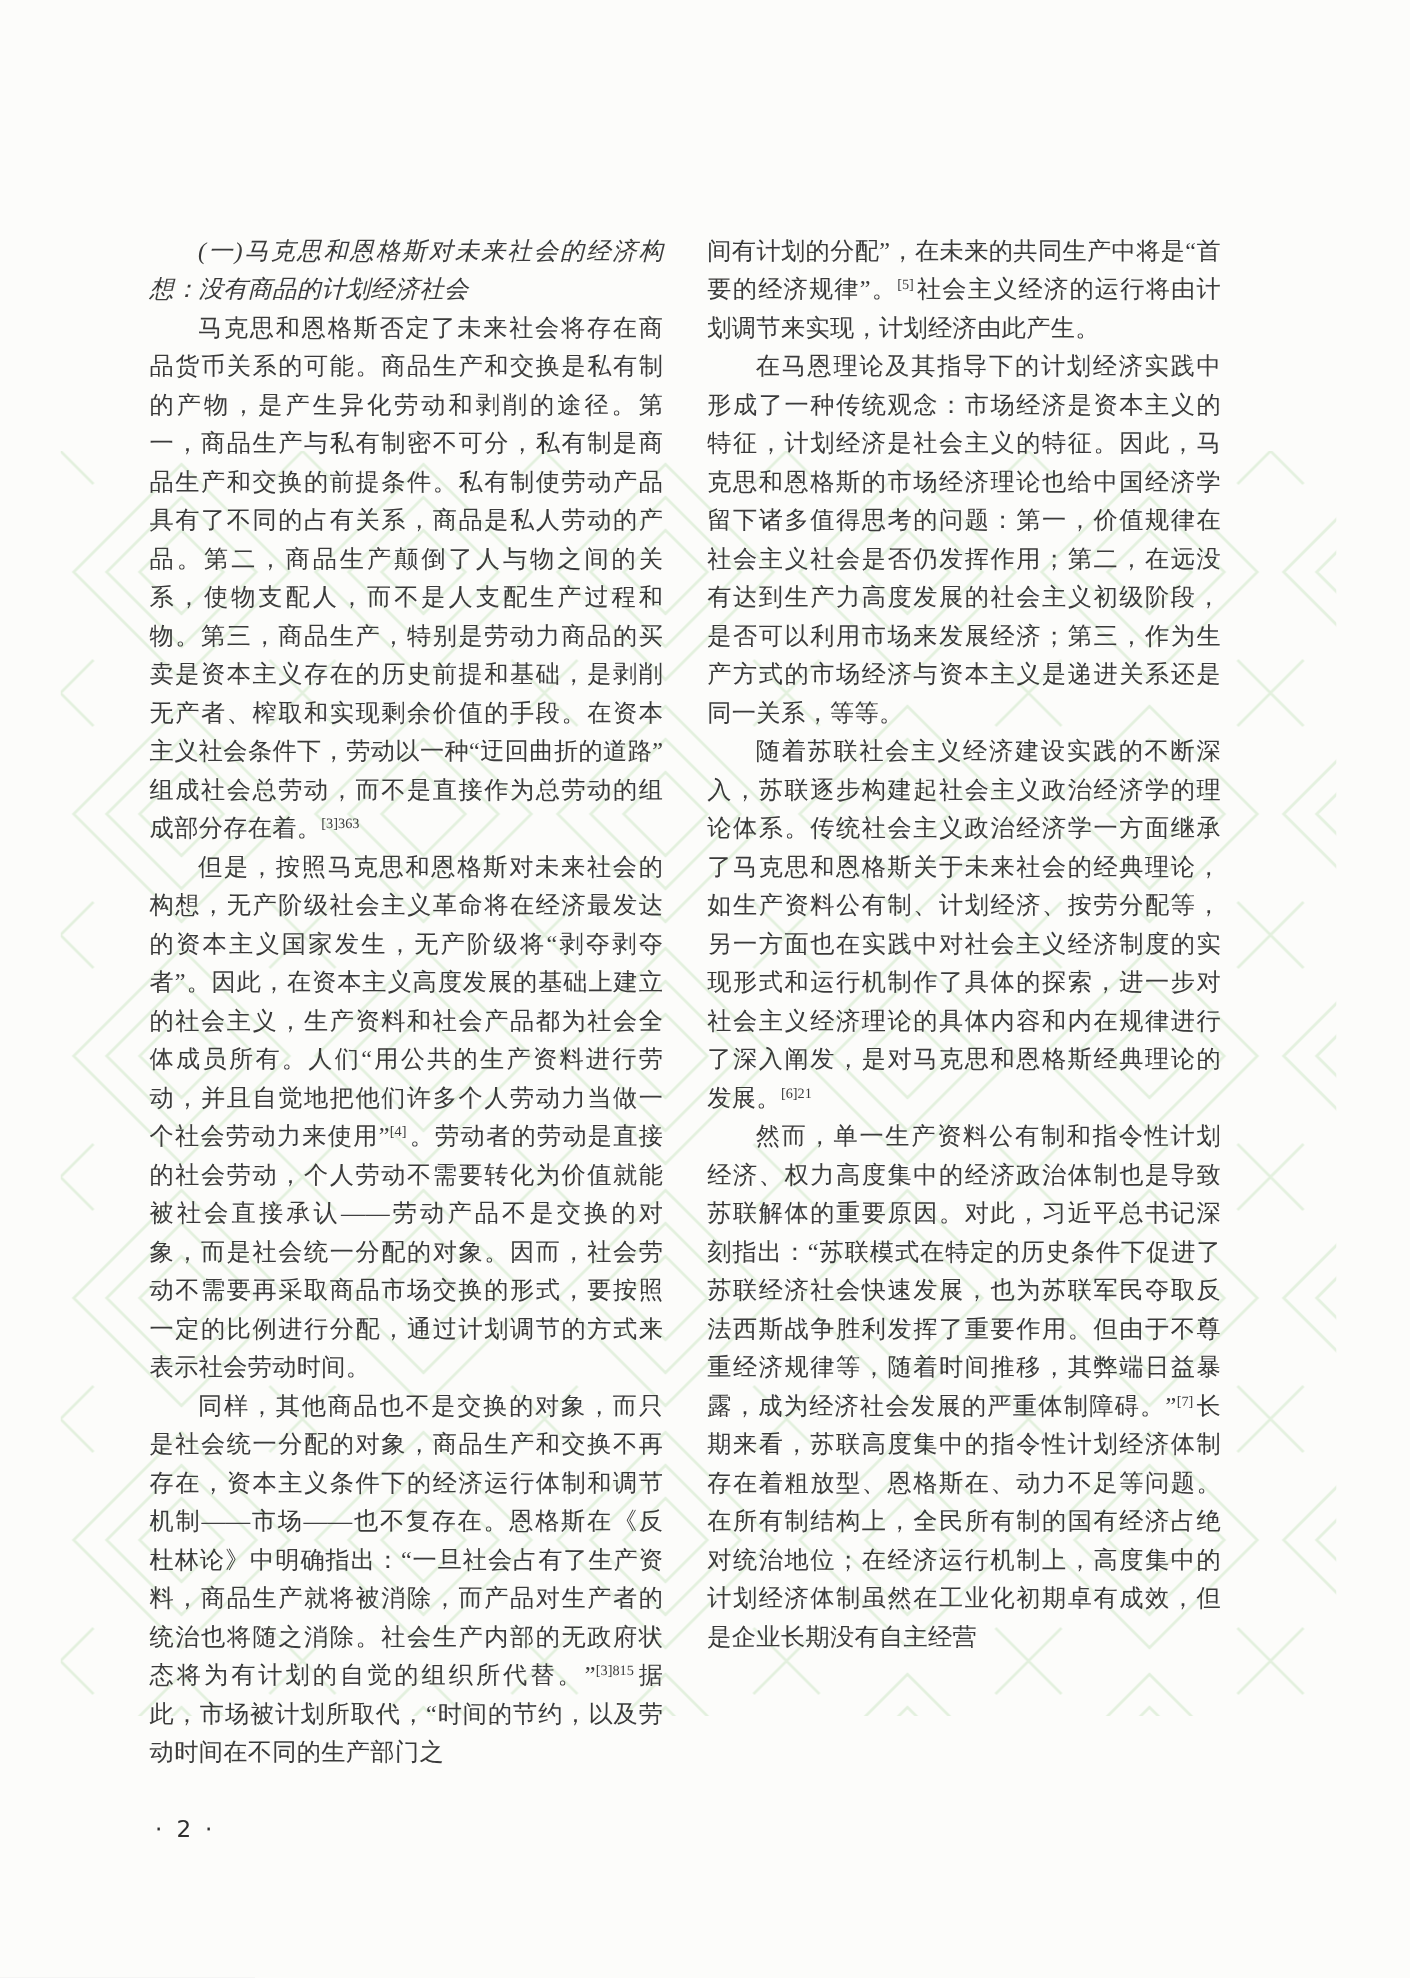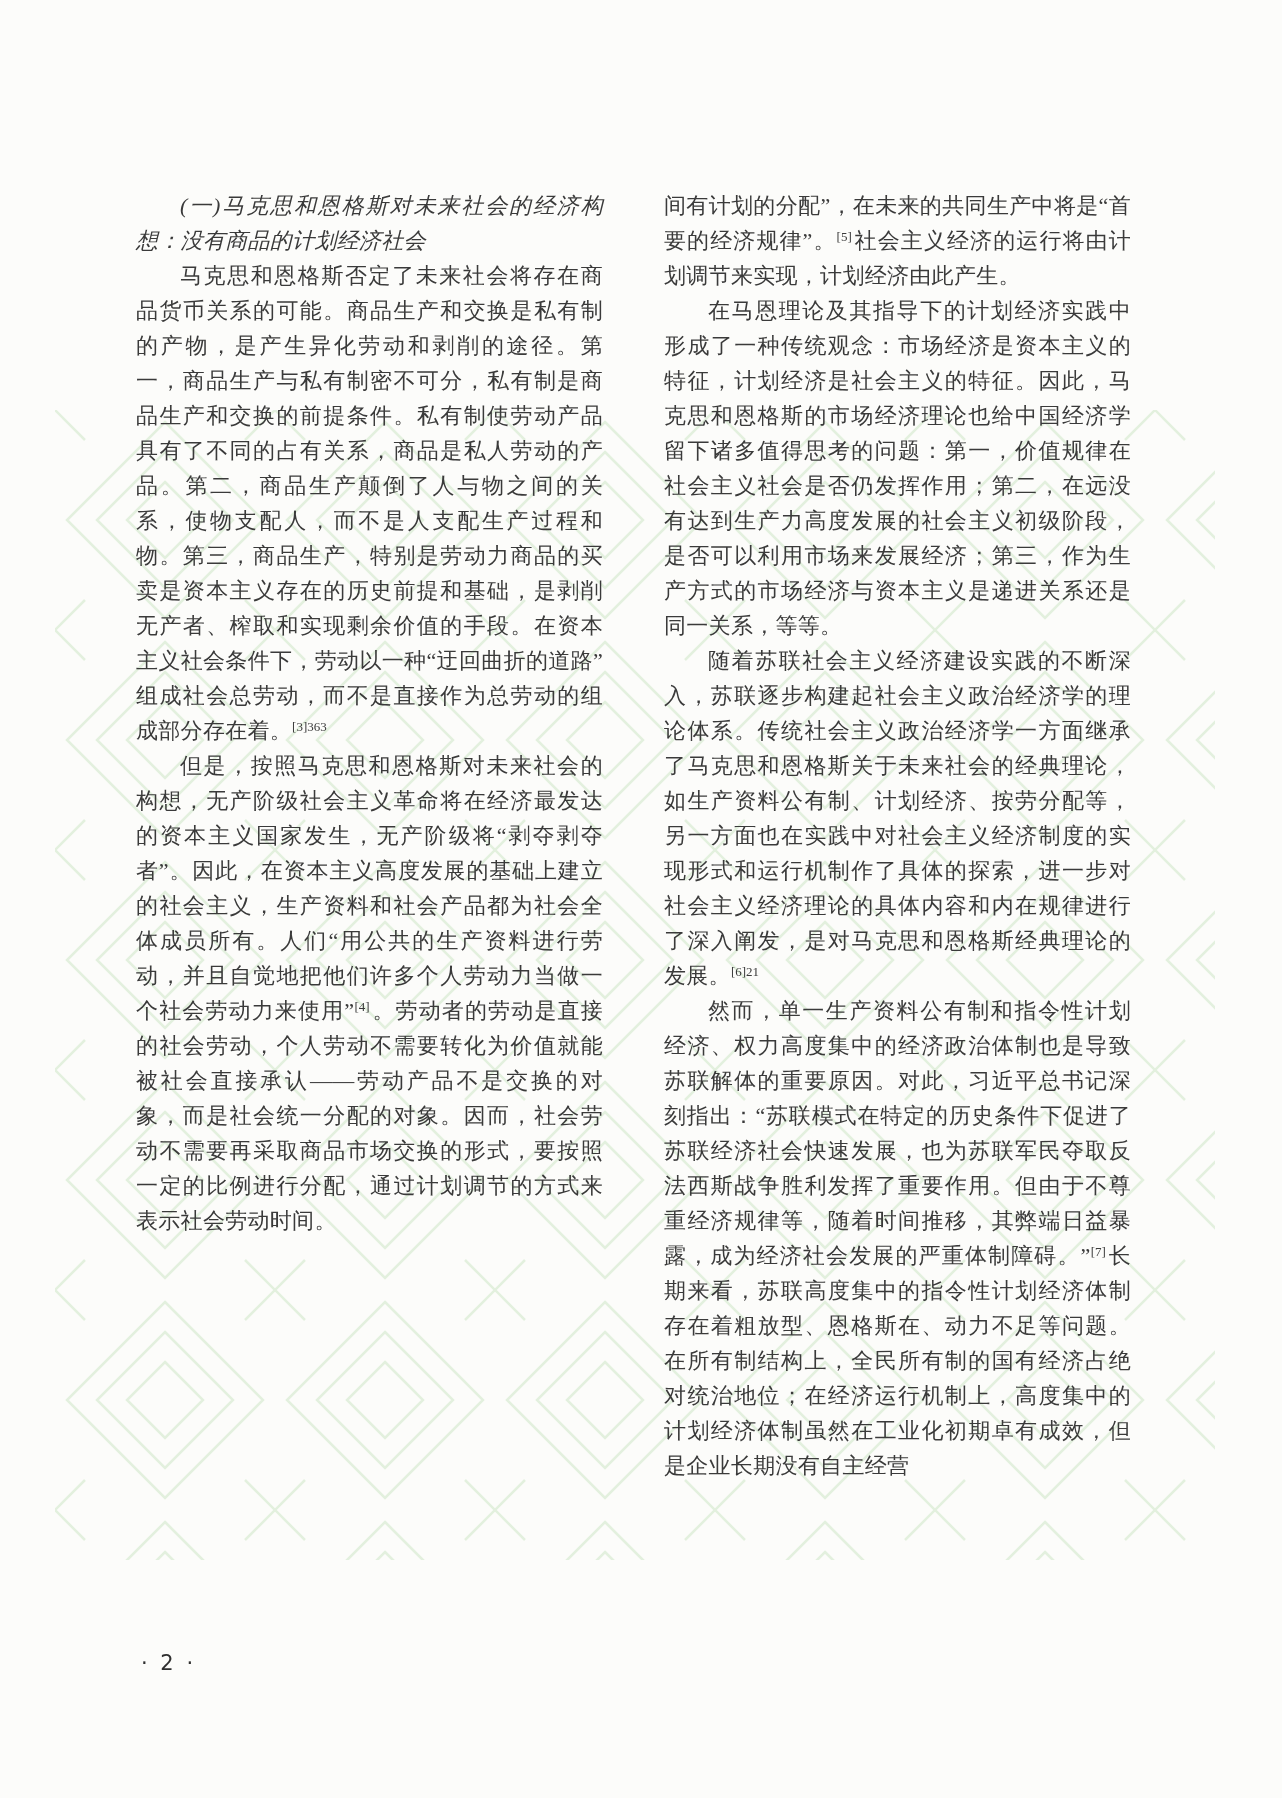--- a/index.html
+++ b/index.html
@@ -18,31 +18,31 @@
   }
   .watermark {
     position: absolute;
     left: 55px;
     top: 410px;
     opacity: 0.55;
     pointer-events: none;
   }
   .column {
     position: absolute;
-    top: 188px;
+    top: 210px;
     width: 467px;
     font-size: 22px;
     line-height: 35px;
     letter-spacing: 0.3px;
     text-align: justify;
     text-justify: inter-ideograph;
     color: #3a3a3a;
   }
   .column-left  { left: 136px; }
-  .column-right { left: 643px; margin-left: 21px; }
+  .column-right { left: 643px; }
   .column p { margin: 0; padding: 0; }
   .column p.indent { text-indent: 2em; }
   .column p.heading {
     font-style: italic; 
   }
   sup.citation {
     font-size: 13px;
     line-height: 0;
     vertical-align: 7px;
     letter-spacing: 0;
@@ -74,20 +74,21 @@
         </g>
       </pattern>
     </defs>
     <rect x="0" y="0" width="1160" height="1150" fill="url(#wm-tile)"></rect>
   </svg>
 
   <div class="column column-left">
       <p class="heading indent"><span>(一)马克思和恩格斯对未来社会的经济构想：没有商品的计划经济社会</span></p>
       <p class="paragraph indent"><span>马克思和恩格斯否定了未来社会将存在商品货币关系的可能。商品生产和交换是私有制的产物，是产生异化劳动和剥削的途径。第一，商品生产与私有制密不可分，私有制是商品生产和交换的前提条件。私有制使劳动产品具有了不同的占有关系，商品是私人劳动的产品。第二，商品生产颠倒了人与物之间的关系，使物支配人，而不是人支配生产过程和物。第三，商品生产，特别是劳动力商品的买卖是资本主义存在的历史前提和基础，是剥削无产者、榨取和实现剩余价值的手段。在资本主义社会条件下，劳动以一种“迂回曲折的道路”组成社会总劳动，而不是直接作为总劳动的组成部分存在着。</span><sup class="citation">[3]363</sup></p>
       <p class="paragraph indent"><span>但是，按照马克思和恩格斯对未来社会的构想，无产阶级社会主义革命将在经济最发达的资本主义国家发生，无产阶级将“剥夺剥夺者”。因此，在资本主义高度发展的基础上建立的社会主义，生产资料和社会产品都为社会全体成员所有。人们“用公共的生产资料进行劳动，并且自觉地把他们许多个人劳动力当做一个社会劳动力来使用”</span><sup class="citation">[4]</sup><span>。劳动者的劳动是直接的社会劳动，个人劳动不需要转化为价值就能被社会直接承认——劳动产品不是交换的对象，而是社会统一分配的对象。因而，社会劳动不需要再采取商品市场交换的形式，要按照一定的比例进行分配，通过计划调节的方式来表示社会劳动时间。</span></p>
+      <p class="paragraph indent"><span>同样，其他商品也不是交换的对象，而只是社会统一分配的对象，商品生产和交换不再存在，资本主义条件下的经济运行体制和调节机制——市场——也不复存在。恩格斯在《反杜林论》中明确指出：“一旦社会占有了生产资料，商品生产就将被消除，而产品对生产者的统治也将随之消除。社会生产内部的无政府状态将为有计划的自觉的组织所代替。”</span><sup class="citation">[3]815</sup><span>据此，市场被计划所取代，“时间的节约，以及劳动时间在不同的生产部门之</span></p>
     </div>
 
   <div class="column column-right">
       <p class="paragraph"><span>间有计划的分配”，在未来的共同生产中将是“首要的经济规律”。</span><sup class="citation">[5]</sup><span>社会主义经济的运行将由计划调节来实现，计划经济由此产生。</span></p>
       <p class="paragraph indent"><span>在马恩理论及其指导下的计划经济实践中形成了一种传统观念：市场经济是资本主义的特征，计划经济是社会主义的特征。因此，马克思和恩格斯的市场经济理论也给中国经济学留下诸多值得思考的问题：第一，价值规律在社会主义社会是否仍发挥作用；第二，在远没有达到生产力高度发展的社会主义初级阶段，是否可以利用市场来发展经济；第三，作为生产方式的市场经济与资本主义是递进关系还是同一关系，等等。</span></p>
       <p class="paragraph indent"><span>随着苏联社会主义经济建设实践的不断深入，苏联逐步构建起社会主义政治经济学的理论体系。传统社会主义政治经济学一方面继承了马克思和恩格斯关于未来社会的经典理论，如生产资料公有制、计划经济、按劳分配等，另一方面也在实践中对社会主义经济制度的实现形式和运行机制作了具体的探索，进一步对社会主义经济理论的具体内容和内在规律进行了深入阐发，是对马克思和恩格斯经典理论的发展。</span><sup class="citation">[6]21</sup></p>
       <p class="paragraph indent"><span>然而，单一生产资料公有制和指令性计划经济、权力高度集中的经济政治体制也是导致苏联解体的重要原因。对此，习近平总书记深刻指出：“苏联模式在特定的历史条件下促进了苏联经济社会快速发展，也为苏联军民夺取反法西斯战争胜利发挥了重要作用。但由于不尊重经济规律等，随着时间推移，其弊端日益暴露，成为经济社会发展的严重体制障碍。”</span><sup class="citation">[7]</sup><span>长期来看，苏联高度集中的指令性计划经济体制存在着粗放型、恩格斯在、动力不足等问题。在所有制结构上，全民所有制的国有经济占绝对统治地位；在经济运行机制上，高度集中的计划经济体制虽然在工业化初期卓有成效，但是企业长期没有自主经营</span></p>
     </div>
 
   <div class="page-number">· 2 ·</div>

